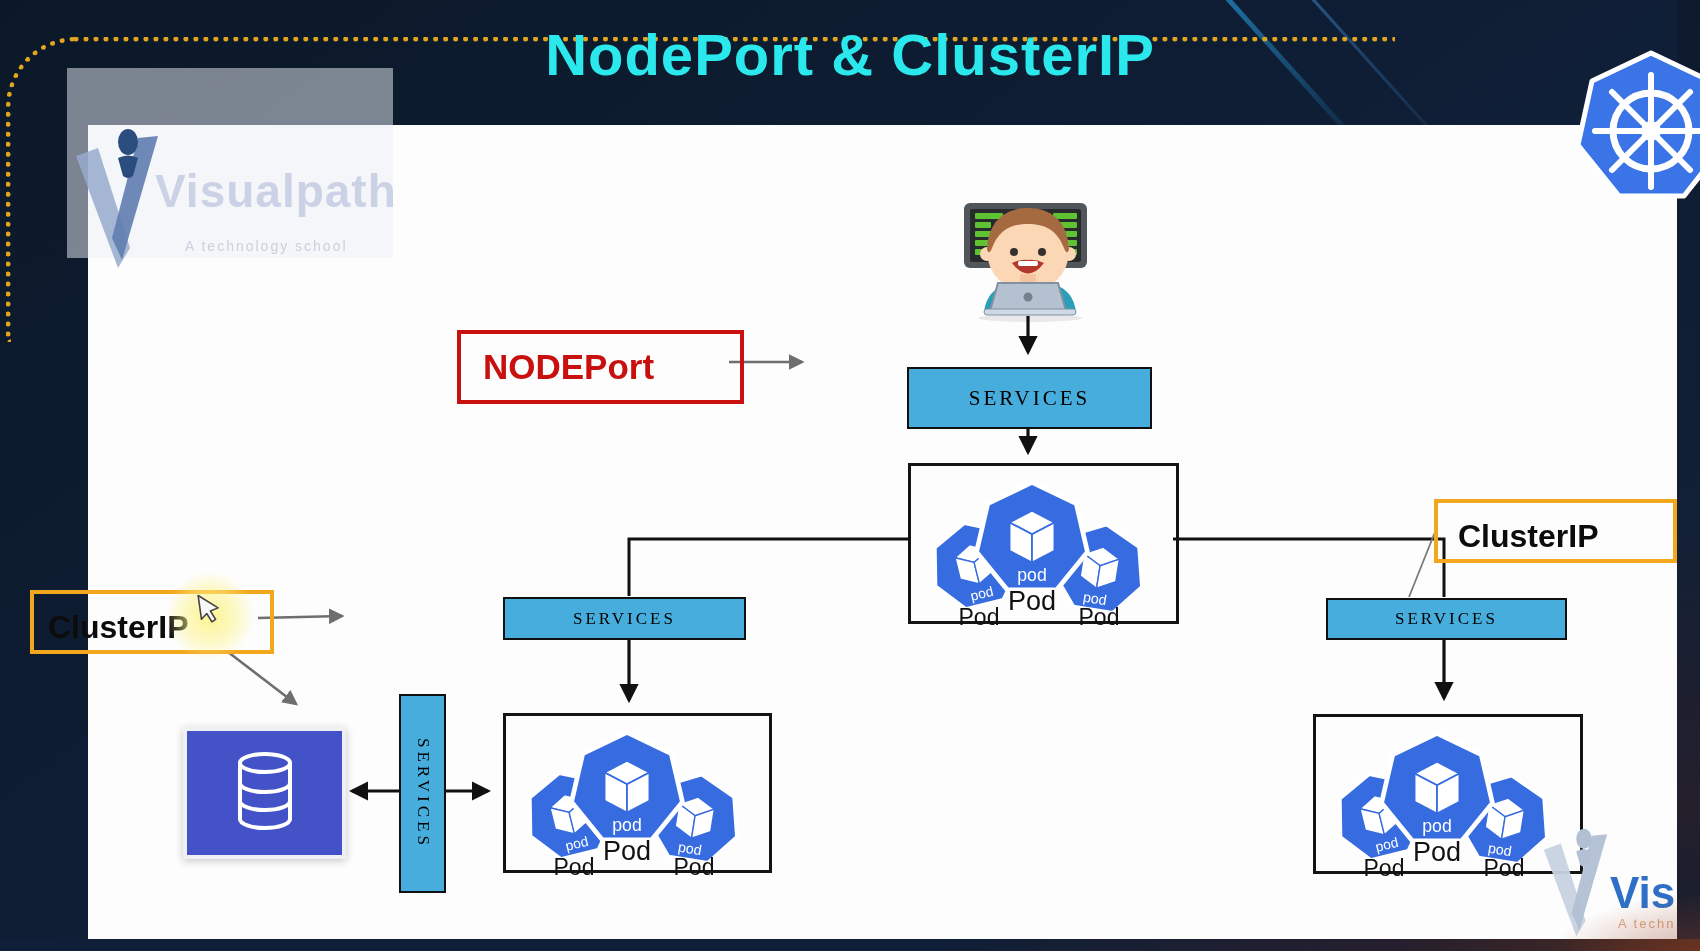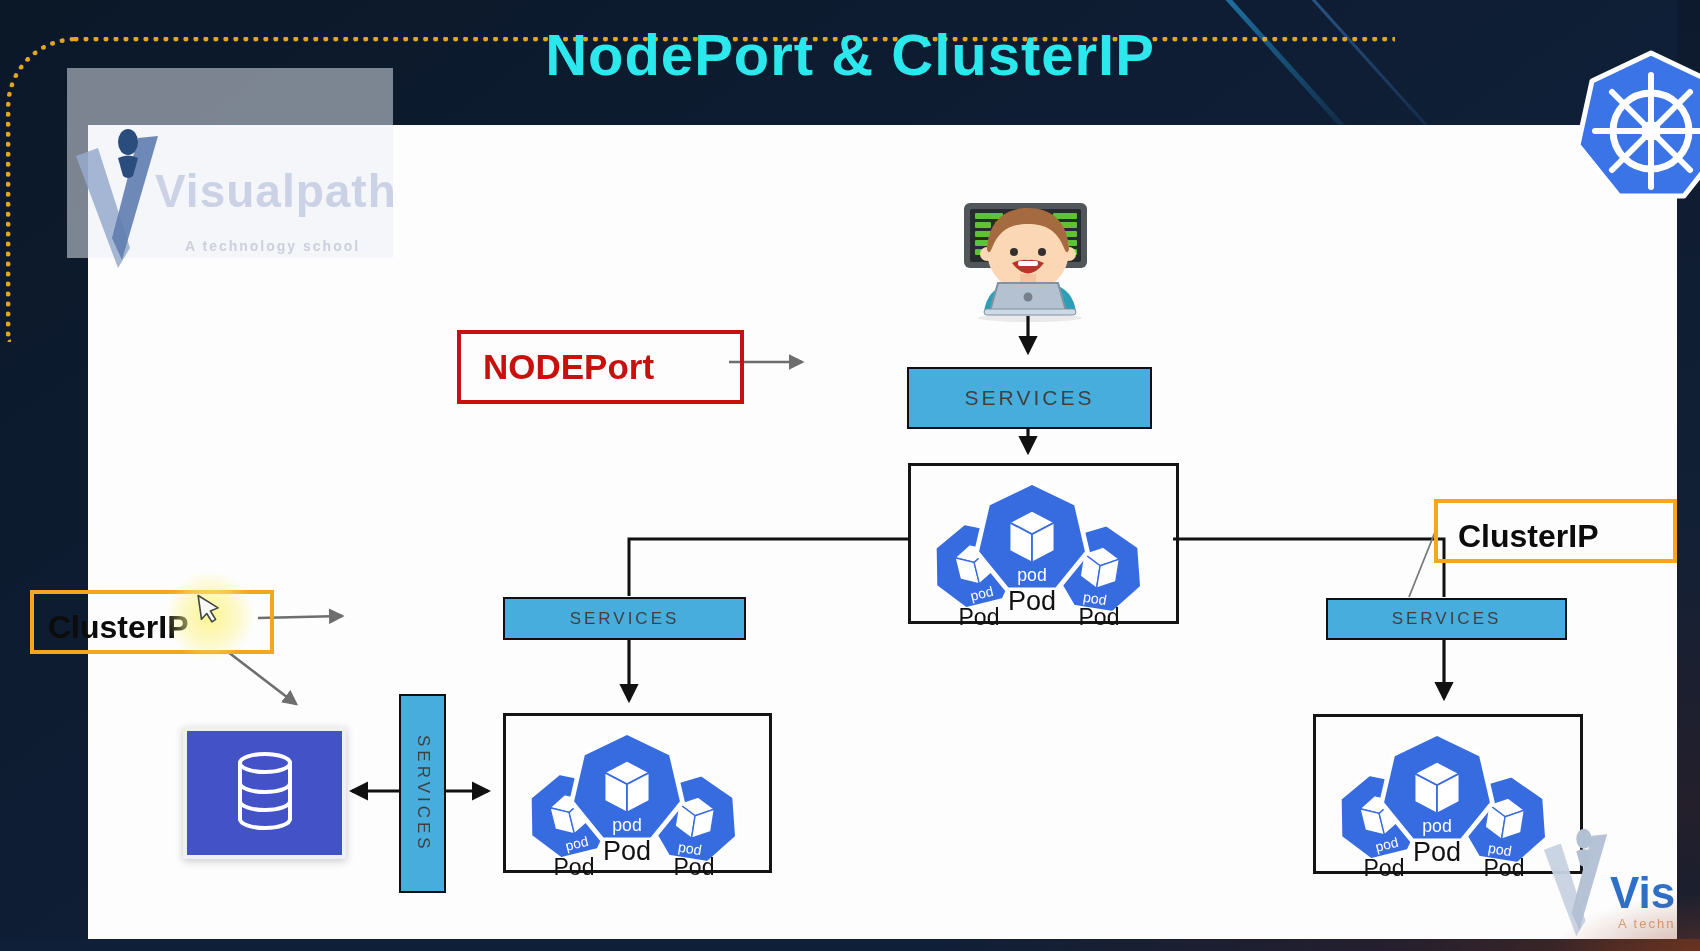--- a/index.html
+++ b/index.html
@@ -13,25 +13,25 @@
     border-top-left-radius:70px;z-index:1;}
   .page-title{position:absolute;left:300px;top:26px;width:1100px;text-align:center;
     font-size:58px;font-weight:800;letter-spacing:1px;color:#2BE8EC;z-index:2;line-height:1;}
   .white-area{position:absolute;left:88px;top:125px;width:1589px;height:814px;
     background:#fdfdfd;z-index:1;}
   .logo-box{position:absolute;left:33px;top:68px;width:326px;height:190px;
     background:rgba(236,240,247,0.5);z-index:3;margin-left:34px;}
   .logo-name{position:absolute;left:88px;top:96px;font-size:46px;font-weight:700;
     color:rgba(201,208,228,0.95);letter-spacing:1px;}
   .logo-tagline{position:absolute;left:118px;top:170px;font-size:14px;
-    color:rgba(200,206,218,0.95);letter-spacing:2px;font-weight:bold;}
+    color:rgba(200,206,218,0.95);letter-spacing:2px;}
   .connectors{position:absolute;left:0;top:0;z-index:2;}
   .service-box{position:absolute;background:#47ADDC;border:2px solid #101010;
-    color:#404040;display:flex;align-items:center;justify-content:center;
-    letter-spacing:3px;z-index:3;}
+    color:#000000;display:flex;align-items:center;justify-content:center;
+    letter-spacing:3px;z-index:3;font-family:Liberation Serif, serif;}
   .service-top{left:907px;top:367px;width:241px;height:58px;font-size:21px;}
   .service-left{left:503px;top:597px;width:239px;height:39px;font-size:17px;}
   .service-right{left:1326px;top:598px;width:237px;height:38px;font-size:17px;}
   .service-side{left:399px;top:694px;width:43px;height:195px;font-size:17px;
     writing-mode:vertical-rl;letter-spacing:4px;}
   .cluster-box{position:absolute;border:3px solid #141414;background:transparent;z-index:3;}
   .cluster-center{left:908px;top:463px;width:265px;height:155px;}
   .cluster-left{left:503px;top:713px;width:263px;height:154px;}
   .cluster-right{left:1313px;top:714px;width:264px;height:154px;}
   .pod-label{position:absolute;transform:translateX(-50%);color:#111;font-weight:500;

